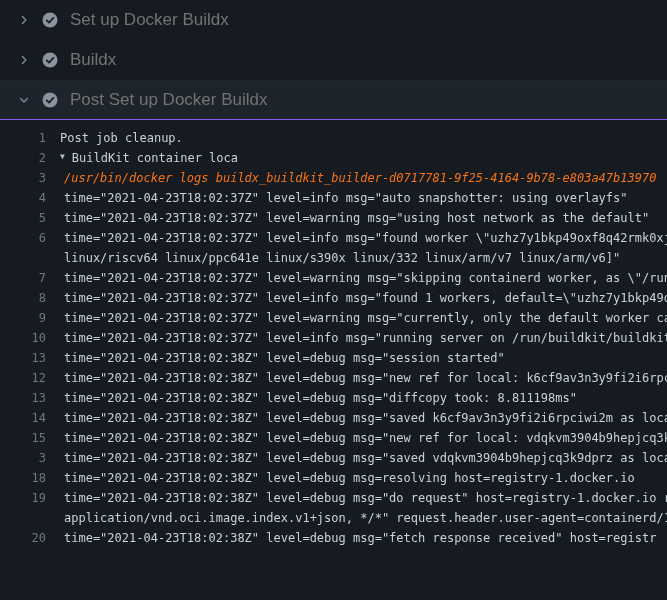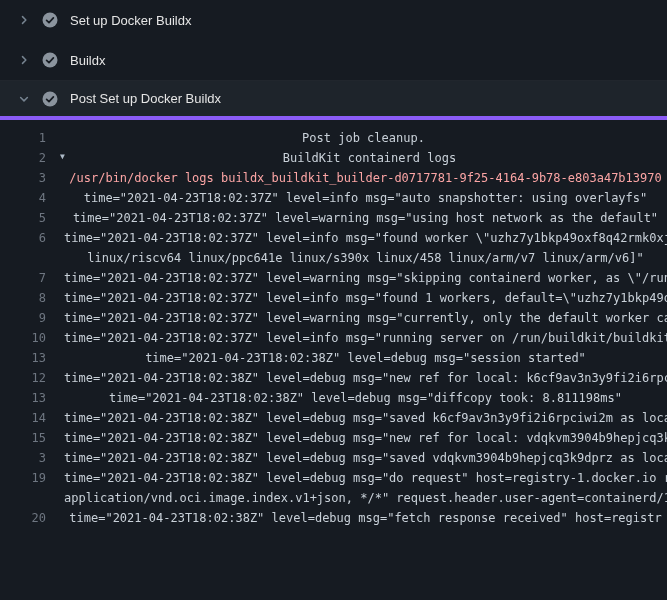--- a/index.html
+++ b/index.html
@@ -11,43 +11,43 @@
   }
 
   
   .steps { width: 100%; }
   .step {
     height: 40px;
     display: flex;
     align-items: center;
     padding: 16px 16px;
     cursor: pointer;
-    font-size: 13px;
-    color: #e5e5e5;
+    font-size: 17px;
+    color: #737373;
   }
   .step .chev {
     width: 16px;
     display: flex;
     align-items: center;
     justify-content: center;
     flex: none;
   }
   .step .chev svg { display: block; transition: transform .1s; }
   .step.expanded .chev svg { transform: rotate(90deg); }
   .step .check {
     width: 16px; height: 16px;
     margin-left: 10px;
     flex: none;
     display: flex; align-items: center; justify-content: center;
   }
   .step .step-label { margin-left: 12px; white-space: nowrap; }
   .step.expanded {
     background: rgba(110,118,129,0.10);
     border-top: 1px solid #21262d;
-    border-bottom: 4px solid #8b5cf6;
+    border-bottom: 1px solid #8b5cf6;
   }
 
   
   .log {
     padding-top: 8px;
     font-family: "DejaVu Sans Mono", monospace;
     font-size: 12px;
     line-height: 20px;
     color: #c9d1d9;
   }
@@ -63,31 +63,30 @@
     margin-left: 16px;
     margin-right: 14px;
     color: #6e7681;
     cursor: pointer;
     user-select: none;
   }
   .txt {
     flex: 1;
     white-space: pre;
     overflow: hidden;
-    text-align: center;
   }
   .toggle {
     flex: none;
     font-size: 8px;
     color: #adbac7;
     margin-right: 7px;
     cursor: pointer;
     transform: translateY(-1px);
   }
-  .kind-command .txt { color: #fca5a5; padding-left: 4px; }
+  .kind-command .txt { color: #f97316; padding-left: 4px; font-style: italic; }
   .kind-output  .txt { padding-left: 4px; }
   .kind-group   .txt { color: #c9d1d9; }
 </style>
 </head>
 <body>
 
 <div>
   <div class="steps">
       <div class="step">
     <span class="chev">
@@ -137,21 +136,21 @@
     <div class="vrow">
       <span class="num">1</span>
 
       <span class="txt">Post job cleanup.</span>
     </div>
   </div>
       <div class="line kind-group">
     <div class="vrow">
       <span class="num">2</span>
       <span class="toggle">▼</span>
-      <span class="txt">BuildKit containerd logs</span>
+      <span class="txt">BuildKit container loca</span>
     </div>
   </div>
       <div class="line kind-command">
     <div class="vrow">
       <span class="num">3</span>
 
       <span class="txt">/usr/bin/docker logs buildx_buildkit_builder-d0717781-9f25-4164-9b78-e803a47b13970</span>
     </div>
   </div>
       <div class="line kind-output">
@@ -170,21 +169,21 @@
   </div>
       <div class="line kind-output">
     <div class="vrow">
       <span class="num">6</span>
 
       <span class="txt">time="2021-04-23T18:02:37Z" level=info msg="found worker \"uzhz7y1bkp49oxf8q42rmk0xj</span>
     </div>
   <div class="vrow">
       <span class="num"></span>
 
-      <span class="txt">linux/riscv64 linux/ppc641e linux/s390x linux/458 linux/arm/v7 linux/arm/v6]"</span>
+      <span class="txt">linux/riscv64 linux/ppc641e linux/s390x linux/332 linux/arm/v7 linux/arm/v6]"</span>
     </div>
       </div>
       <div class="line kind-output">
     <div class="vrow">
       <span class="num">7</span>
 
       <span class="txt">time="2021-04-23T18:02:37Z" level=warning msg="skipping containerd worker, as \"/run</span>
     </div>
   </div>
       <div class="line kind-output">
@@ -241,20 +240,27 @@
       <span class="num">15</span>
 
       <span class="txt">time="2021-04-23T18:02:38Z" level=debug msg="new ref for local: vdqkvm3904b9hepjcq3k</span>
     </div>
   </div>
       <div class="line kind-output">
     <div class="vrow">
       <span class="num">3</span>
 
       <span class="txt">time="2021-04-23T18:02:38Z" level=debug msg="saved vdqkvm3904b9hepjcq3k9dprz as loca</span>
+    </div>
+  </div>
+      <div class="line kind-output">
+    <div class="vrow">
+      <span class="num">18</span>
+
+      <span class="txt">time="2021-04-23T18:02:38Z" level=debug msg=resolving host=registry-1.docker.io</span>
     </div>
   </div>
       <div class="line kind-output">
     <div class="vrow">
       <span class="num">19</span>
 
       <span class="txt">time="2021-04-23T18:02:38Z" level=debug msg="do request" host=registry-1.docker.io r</span>
     </div>
   <div class="vrow">
       <span class="num"></span>

